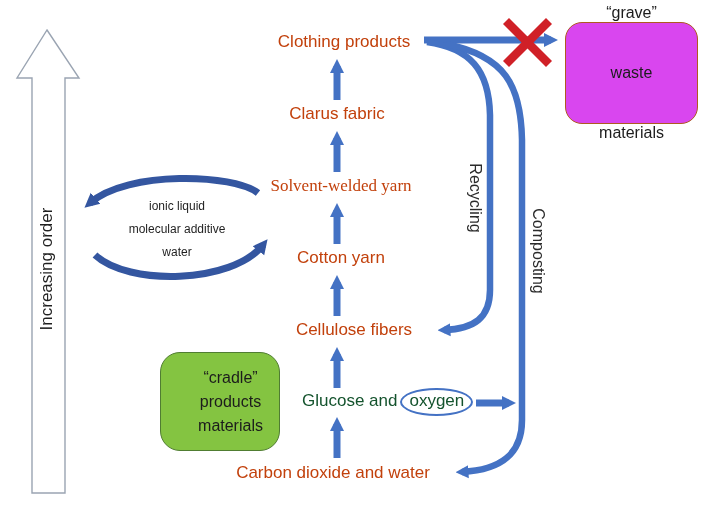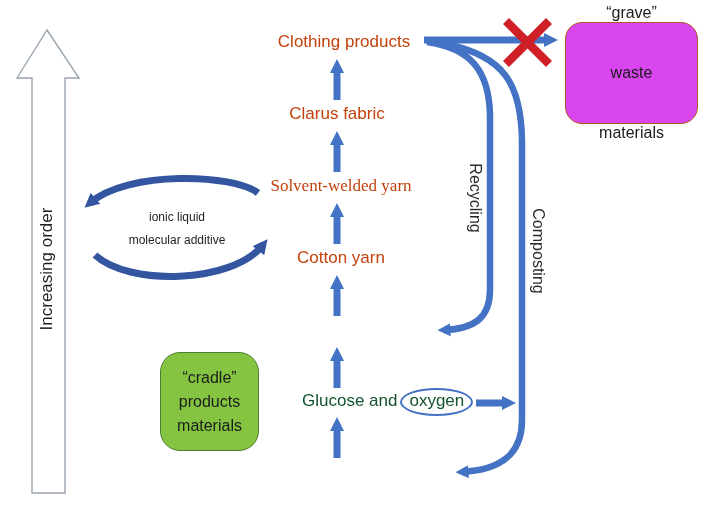--- a/index.html
+++ b/index.html
@@ -12,21 +12,21 @@
        color:#14532d;}
   .rot-ccw{position:absolute;font-size:17px;white-space:nowrap;color:#1f1f1f;
        transform:translate(-50%,-50%) rotate(-90deg);}
   .rot-cw{position:absolute;font-size:16px;white-space:nowrap;color:#2b2b2b;
        transform:translate(-50%,-50%) rotate(90deg);}
   .cycle-text{position:absolute;left:177px;top:229px;transform:translate(-50%,-50%);
        text-align:center;font-size:12px;line-height:23px;color:#1f1f1f;}
   .box{position:absolute;display:flex;flex-direction:column;justify-content:center;
        align-items:center;text-align:center;font-size:16px;line-height:24px;color:#1c1c1c;}
   .cradle{left:160px;top:352px;width:97px;height:97px;background:#84C441;
-       border:1.6px solid #507D32;border-radius:20px;}
+       border:1.6px solid #507D32;border-radius:20px;padding-left:21px;}
   .grave{left:565px;top:22px;width:131px;height:100px;background:#d946ef;
        border:1.6px solid #AE5A21;border-radius:17px;gap:36px;}
   .circled{display:inline-block;border:2.5px solid #4472C4;border-radius:50%;
        padding:1px 7px 3px;margin-left:3px;}
 </style>
 </head>
 <body>
 
 <div class="stage">
 
@@ -67,29 +67,32 @@
       <path d="M549,21 L506,64" stroke="#D02027" stroke-width="8.5" fill="none"></path>
     </g>
   </svg>
 
   <div class="rot-ccw" style="left:47px;top:269px;">Increasing order</div>
 
   <div class="lbl" style="left:344px;top:42px;">Clothing products</div>
   <div class="lbl" style="left:337px;top:114px;">Clarus fabric</div>
   <div class="lbl" style="left:341px;top:186px;font-family:Liberation Serif, serif;">Solvent-welded yarn</div>
   <div class="lbl" style="left:341px;top:258px;">Cotton yarn</div>
+  <div class="lbl" style="left:354px;top:330px;">Cellulose fibers</div>
 
   <div class="lbl-left" style="left:302px;top:402px;">
     <span>Glucose and</span><span class="circled"><span>oxygen</span></span>
   </div>
 
+  <div class="lbl" style="left:333px;top:473px;">Carbon dioxide and water</div>
 
   <div class="cycle-text">
     <div>ionic liquid</div>
     <div>molecular additive</div>
+    <div>water</div>
   </div>
 
   <div class="rot-cw" style="left:475px;top:198px;">Recycling</div>
   <div class="rot-cw" style="left:538px;top:251px;">Composting</div>
 
   <div class="box cradle">
     <div>“cradle”</div>
     <div>products</div>
     <div>materials</div>
   </div>

